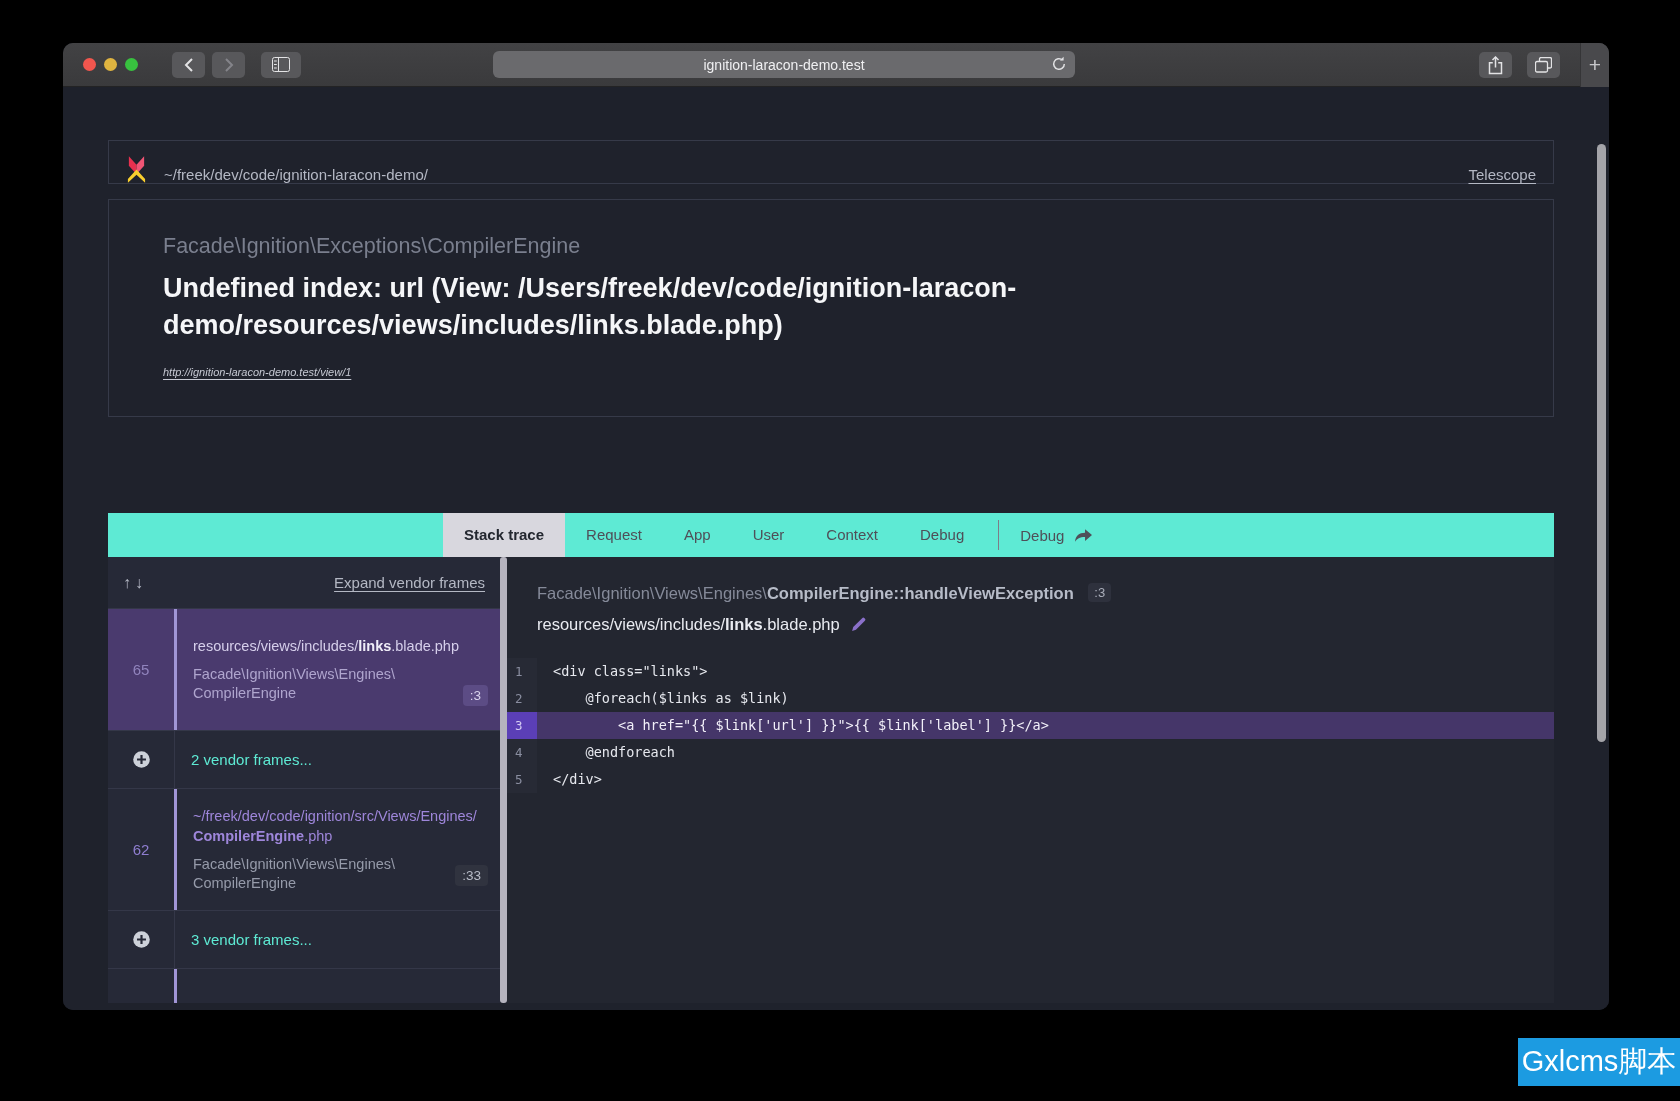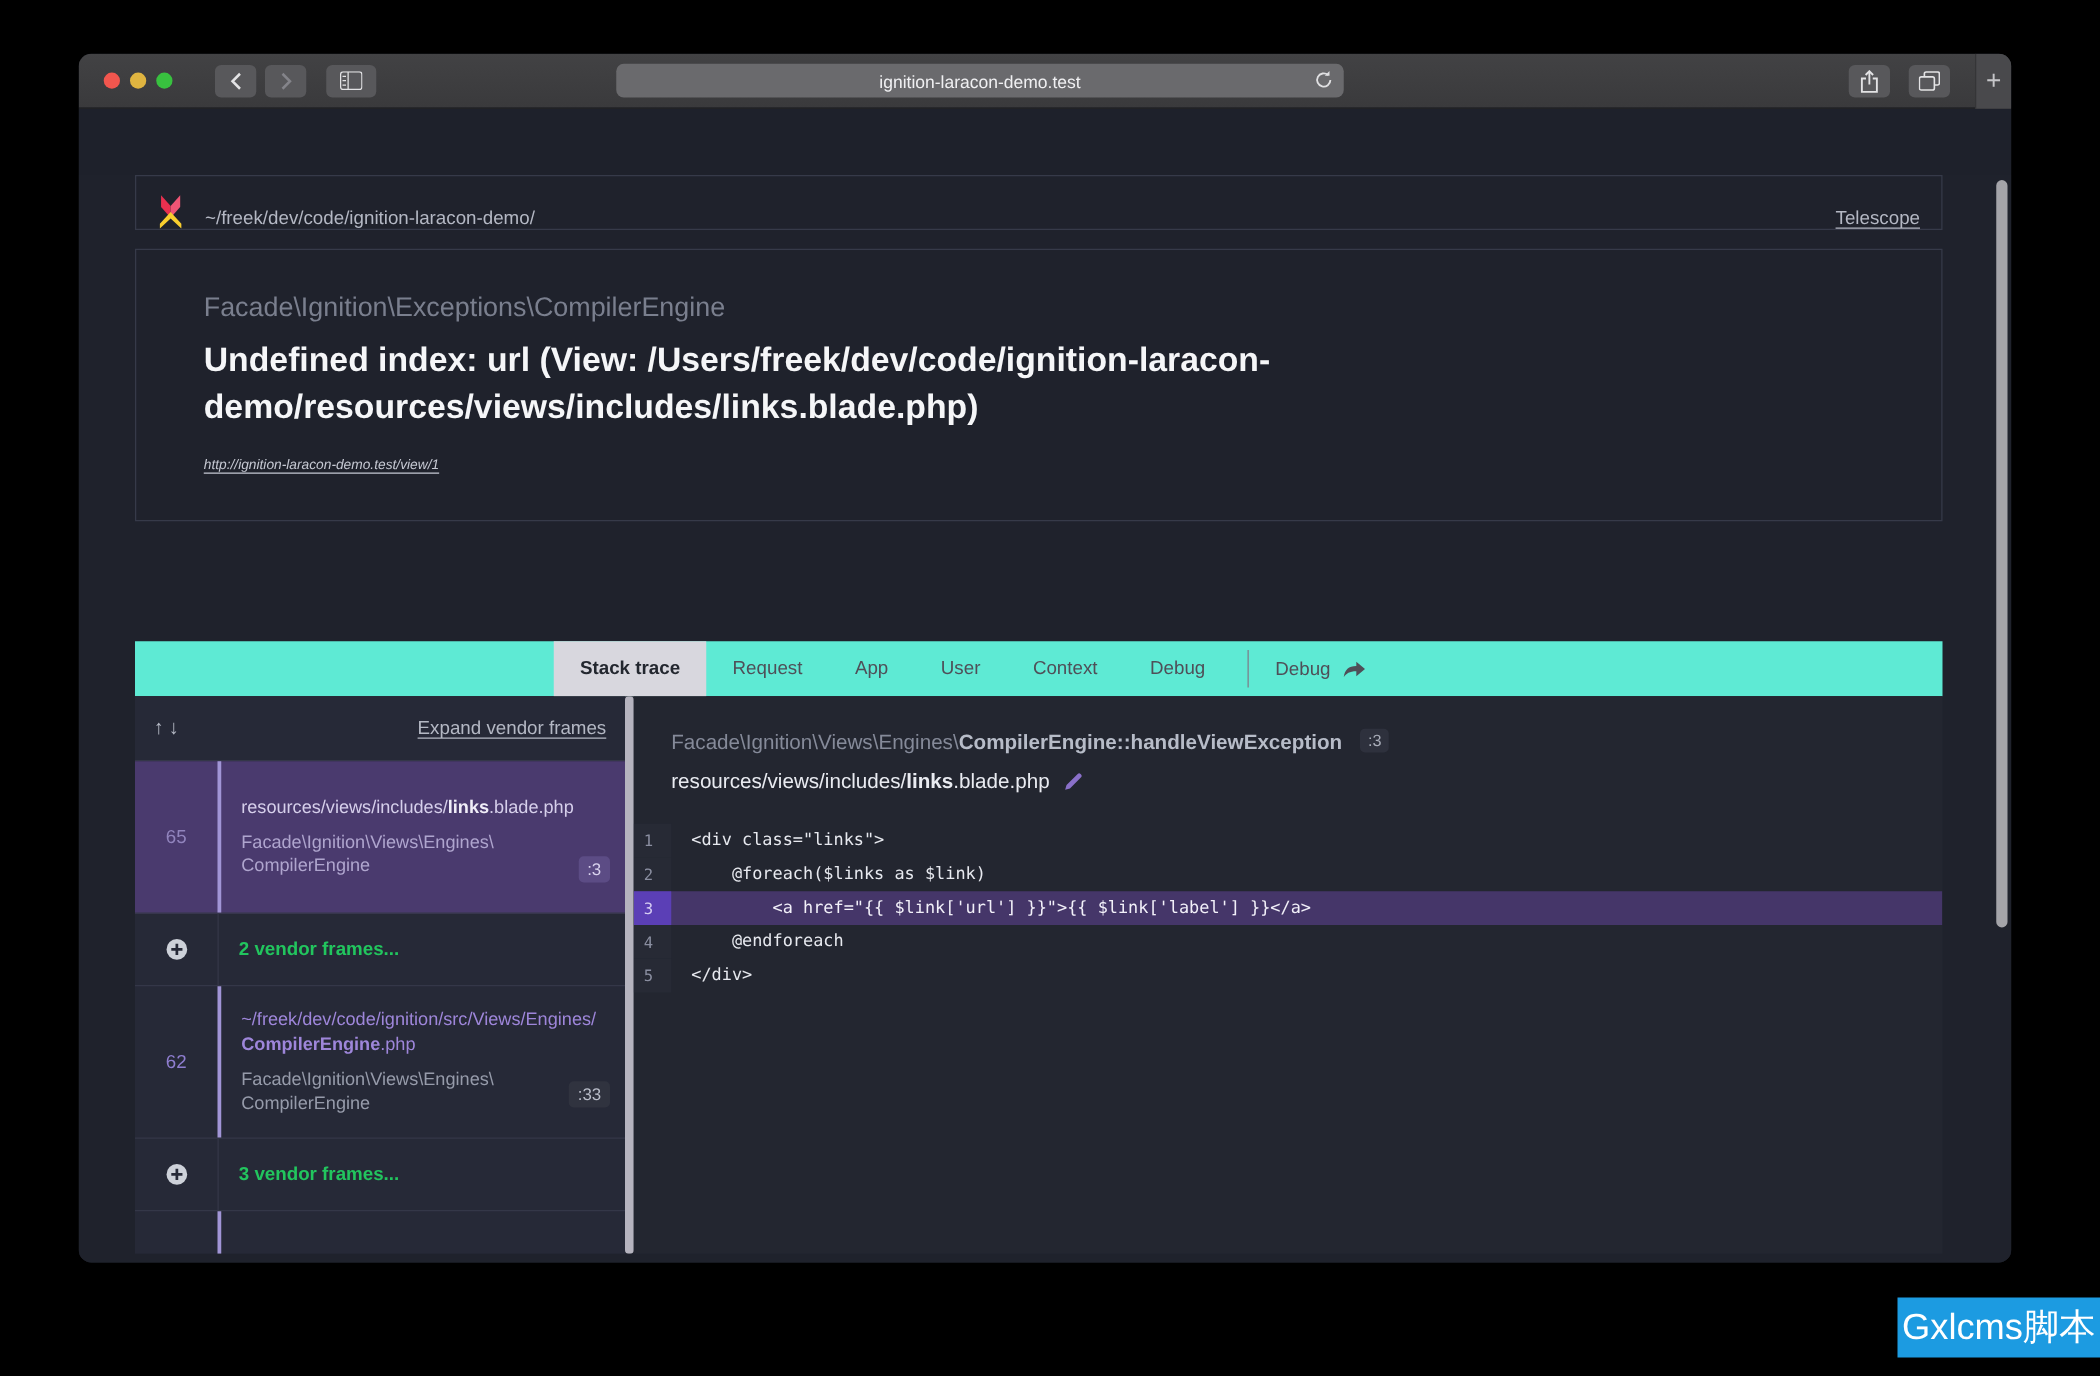--- a/index.html
+++ b/index.html
@@ -88,21 +88,21 @@
 
   .frame.selected { background:#4a3a6e; }
   .frame.selected .gutter { color:#9184bd; }
   .frame.selected .fpath { color:#d6cfeb; }
   .frame.selected .fpath .b { color:#f0edf8; }
   .frame.selected .fclass { color:#afa5ce; }
   .frame.selected .badge { background:#5c4c85; color:#d9d3ee; }
 
   .vendor { height:58px; cursor:pointer; }
   .vendor .vcontent { flex:1; display:flex; align-items:center; padding:0 16px;
-    font-size:15px; color:#22c55e;font-weight:bold; }
+    font-size:15px; color:#5eead4; }
   .frame-partial { flex:1; border-bottom:none; }
 
   
   .code-panel { flex:1; background:#232630; padding-top:26px; overflow:hidden; }
   .code-header { padding-left:30px; }
   .ch1 { font-size:16.5px; color:#858a99; }
   .ch1 .b { color:#b7bcc8; font-weight:600; }
   .ch-badge { display:inline-block; margin-left:10px; font-size:13px; padding:2px 6px;
     border-radius:4px; background:#2e313d; color:#a9adb9; vertical-align:2px; }
   .ch2 { margin-top:12px; font-size:16.5px; color:#e9ebf1; display:flex; align-items:center; }

